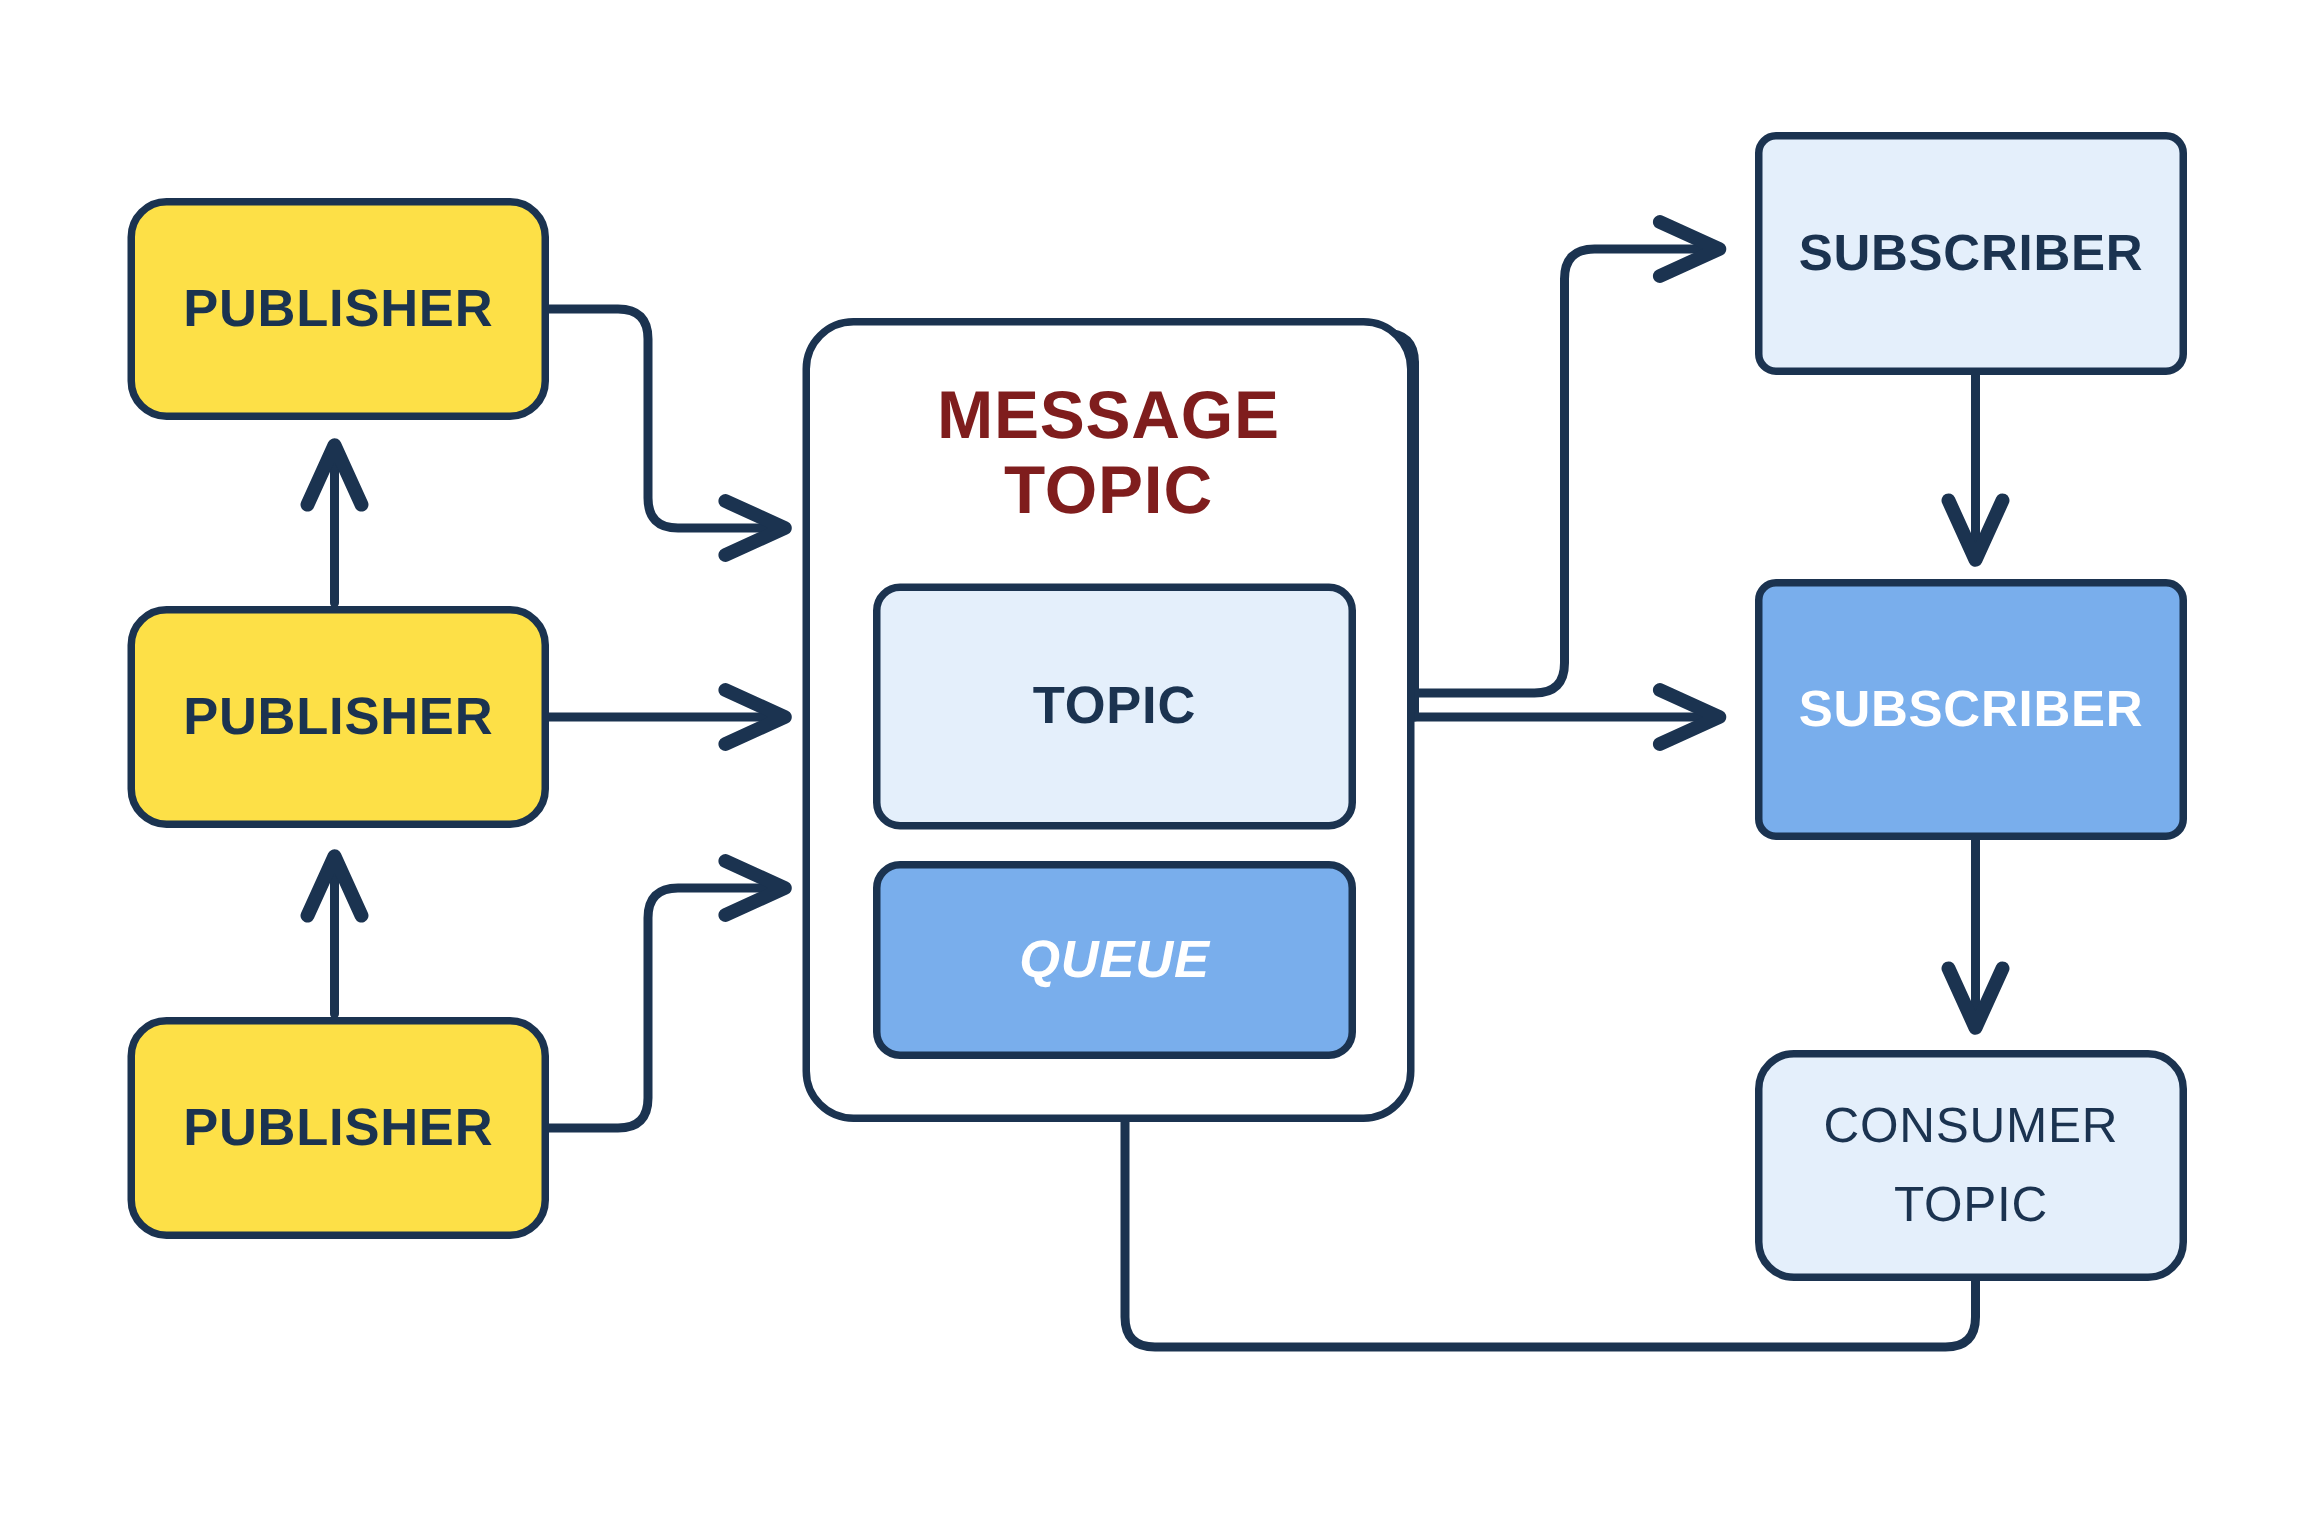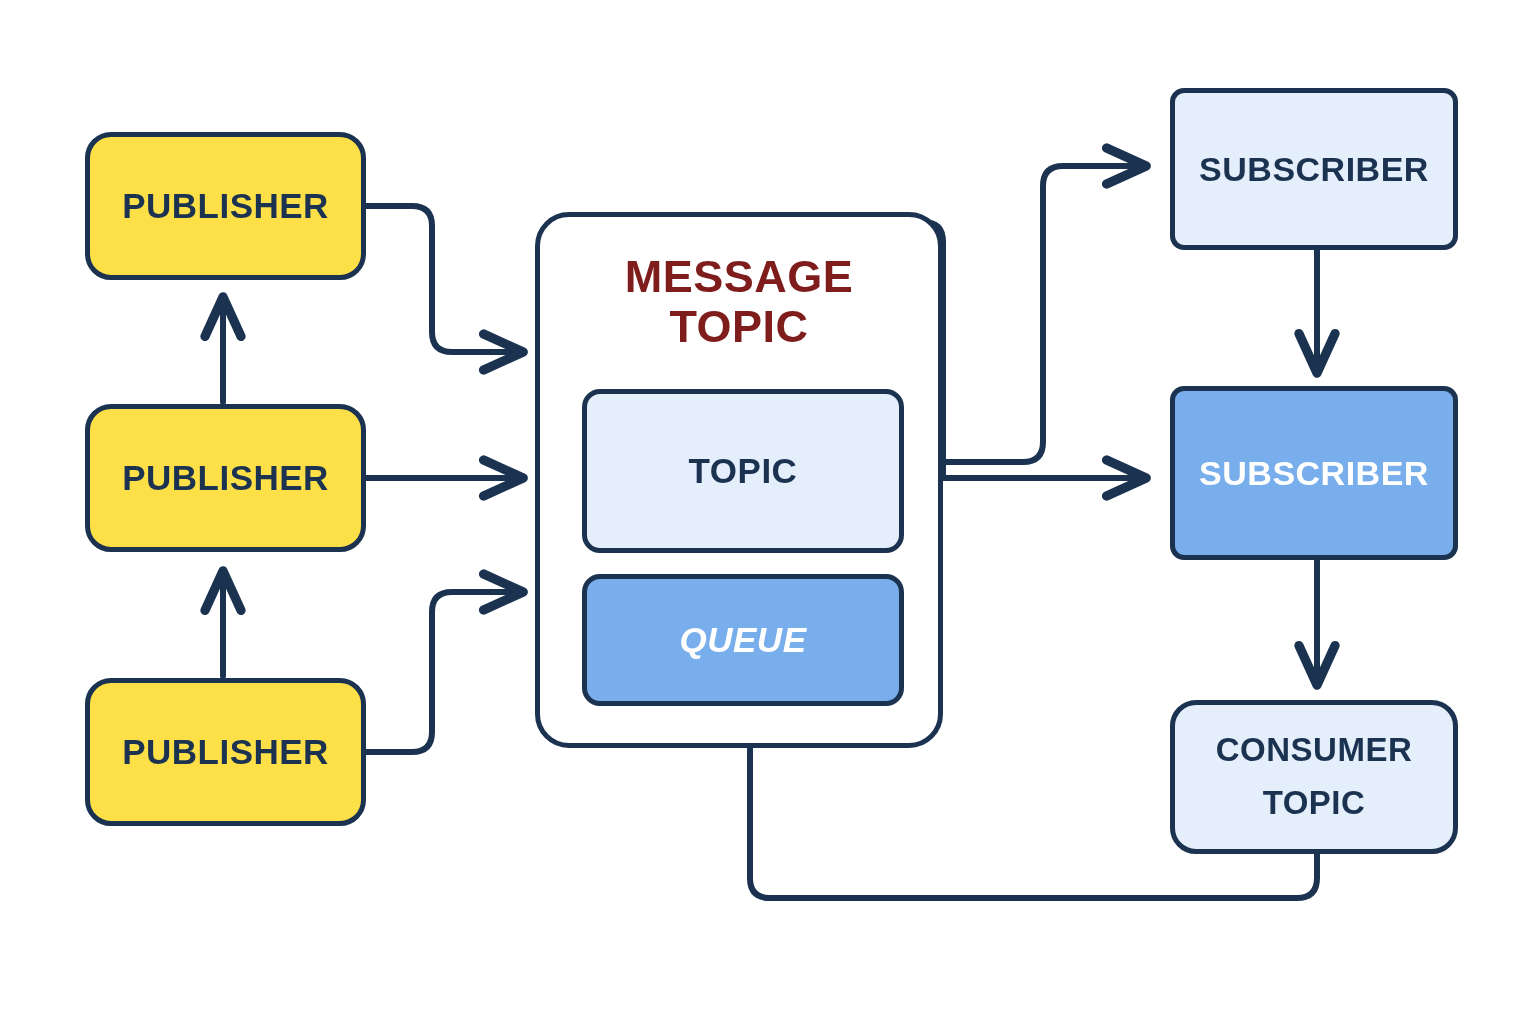--- a/index.html
+++ b/index.html
@@ -65,21 +65,21 @@
     left: 0;
     right: 0;
     text-align: center;
     color: #7f1d1d;
     font-weight: bold;
     letter-spacing: 0.5px;
     line-height: 1.1;
   }
   .lbl-pub   { font-size: 35px; font-weight: bold; }
   .lbl-sub   { font-size: 34px; font-weight: bold; border-radius: 14px; }
-  .lbl-cons  { font-size: 33px; font-weight: bold; gap: 16px; }
+  .lbl-cons  { font-size: 33px; font-weight: normal; gap: 16px; }
   .lbl-inner { font-size: 35px; font-weight: bold; }
   .lbl-broker{ font-size: 45px; }
 </style>
 </head>
 <body>
 
 <div id="canvas">
 
   <svg id="wires" viewBox="0 0 1536 1024" xmlns="http://www.w3.org/2000/svg">
     <defs>

